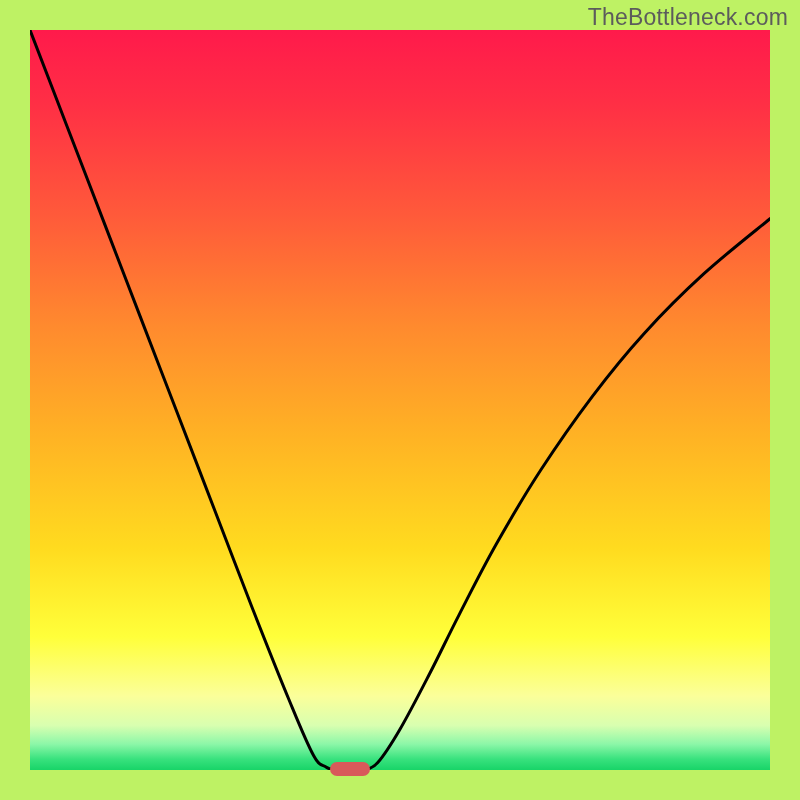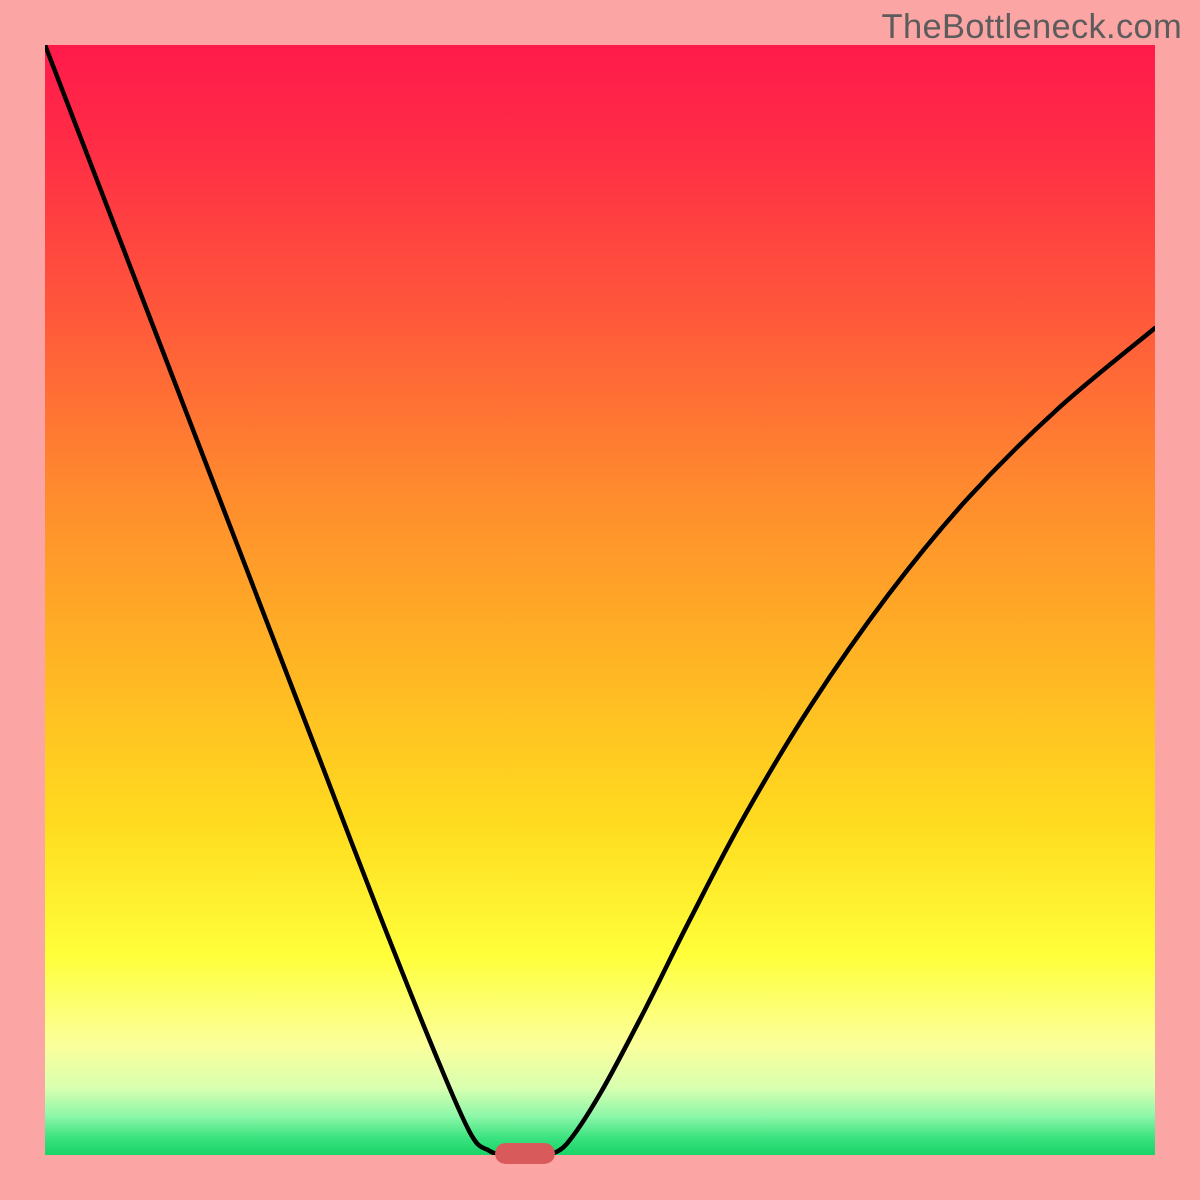--- a/index.html
+++ b/index.html
@@ -10,21 +10,21 @@
     overflow: hidden;
     background: #000;
     font-family: Arial, Helvetica, sans-serif;
   }
   .frame {
     position: absolute;
     left: 0;
     top: 0;
     width: 800px;
     height: 800px;
-    background: #fca5a5;
+    background: #bef264;
   }
   .plot-area {
     position: absolute;
     left: 30px;
     top: 30px;
     width: 740px;
     height: 740px;
   }
   .gradient {
     position: absolute;

